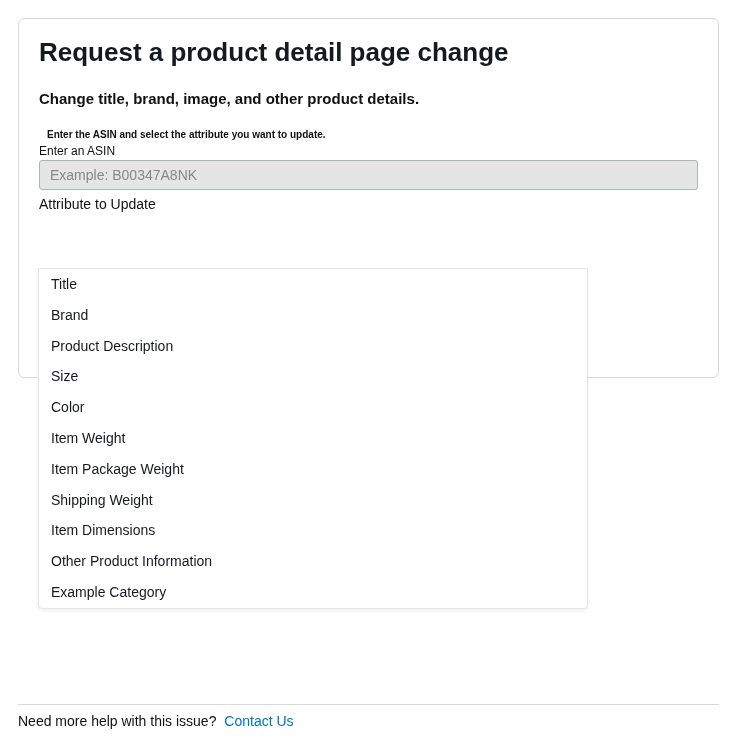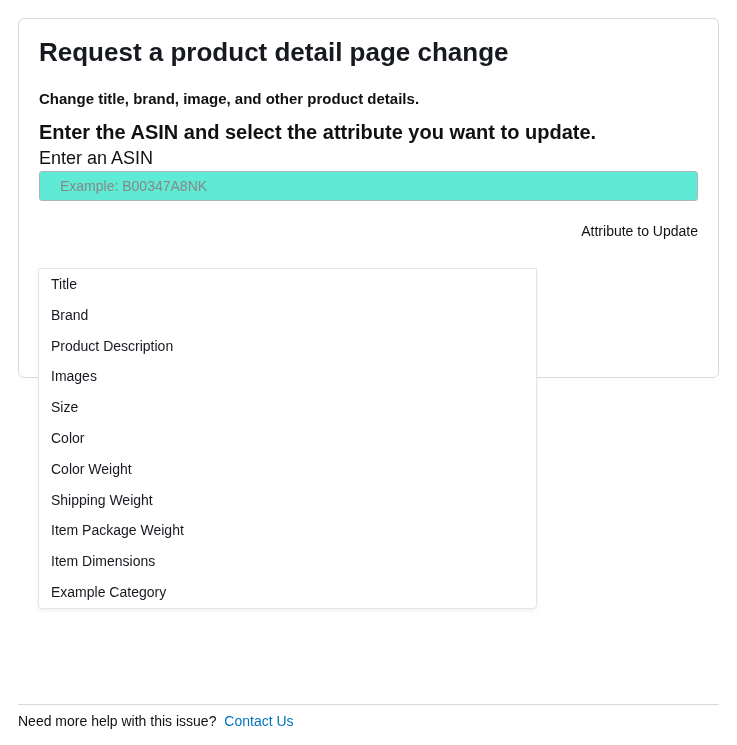--- a/index.html
+++ b/index.html
@@ -27,52 +27,51 @@
   }
   h1.title {
     font-size: 26px;
     font-weight: 700;
     margin: 0 0 22px 0;
     color: #16191f;
   }
   .bold-line {
     font-weight: 700;
     font-size: 15px;
-    margin: 0 0 14px 0;
+    margin: 0 0 22px 0;
   }
   .bold-line2 {
     font-weight: 700;
-    font-size: 20px;
-    margin: 0 0 2px 0;
+    font-size: 10px;
+    margin: 0 0 2px 8px;
   }
   .field-label {
-    font-size: 18px;
+    font-size: 12px;
     margin: 4px 0 2px 0;
   }
   .asin-input {
     width: 100%;
     height: 30px;
     border: 1px solid #aab7b8;
     border-radius: 3px;
-    padding: 4px 20px;
+    padding: 4px 10px;
     font-size: 14px;
     color: #555;
-    background: #5eead4;
+    background: #e5e5e5;
   }
   .asin-input::placeholder { color: #888; }
   .attr-label {
     font-size: 14px;
-    margin: 22px 0 2px 0;
-    text-align: right;
+    margin: 6px 0 2px 0;
   }
   .dropdown {
     position: absolute;
     left: 38px;
     top: 268px;
-    width: 499px;
+    width: 550px;
     background: #fff;
     border: 1px solid #e3e6e6;
     border-top: 1px solid #e3e6e6;
     border-radius: 0 0 4px 4px;
     box-shadow: 0 2px 4px rgba(0,0,0,0.06);
     z-index: 10;
   }
   .dropdown-item {
     padding: 7px 12px;
     font-size: 14px;
@@ -110,27 +109,27 @@
     <p class="bold-line2">Enter the ASIN and select the attribute you want to update.</p>
     <div class="field-label">Enter an ASIN</div>
     <input type="text" class="asin-input" placeholder="Example: B00347A8NK" style="">
     <div class="attr-label">Attribute to Update</div>
   </div>
 
   <div class="dropdown">
     <div class="dropdown-item">Title</div>
     <div class="dropdown-item">Brand</div>
     <div class="dropdown-item">Product Description</div>
-    <div class="dropdown-item">Images</div>
     <div class="dropdown-item">Size</div>
     <div class="dropdown-item">Color</div>
-    <div class="dropdown-item">Color Weight</div>
+    <div class="dropdown-item">Item Weight</div>
+    <div class="dropdown-item">Item Package Weight</div>
     <div class="dropdown-item">Shipping Weight</div>
-    <div class="dropdown-item">Item Package Weight</div>
     <div class="dropdown-item">Item Dimensions</div>
+    <div class="dropdown-item">Other Product Information</div>
     <div class="dropdown-item">Example Category</div>
   </div>
 
   <div class="footer-sep"></div>
   <div class="footer">
     <span>Need more help with this issue?</span>
     <a href="#">Contact Us</a>
   </div>
 </div>
 

